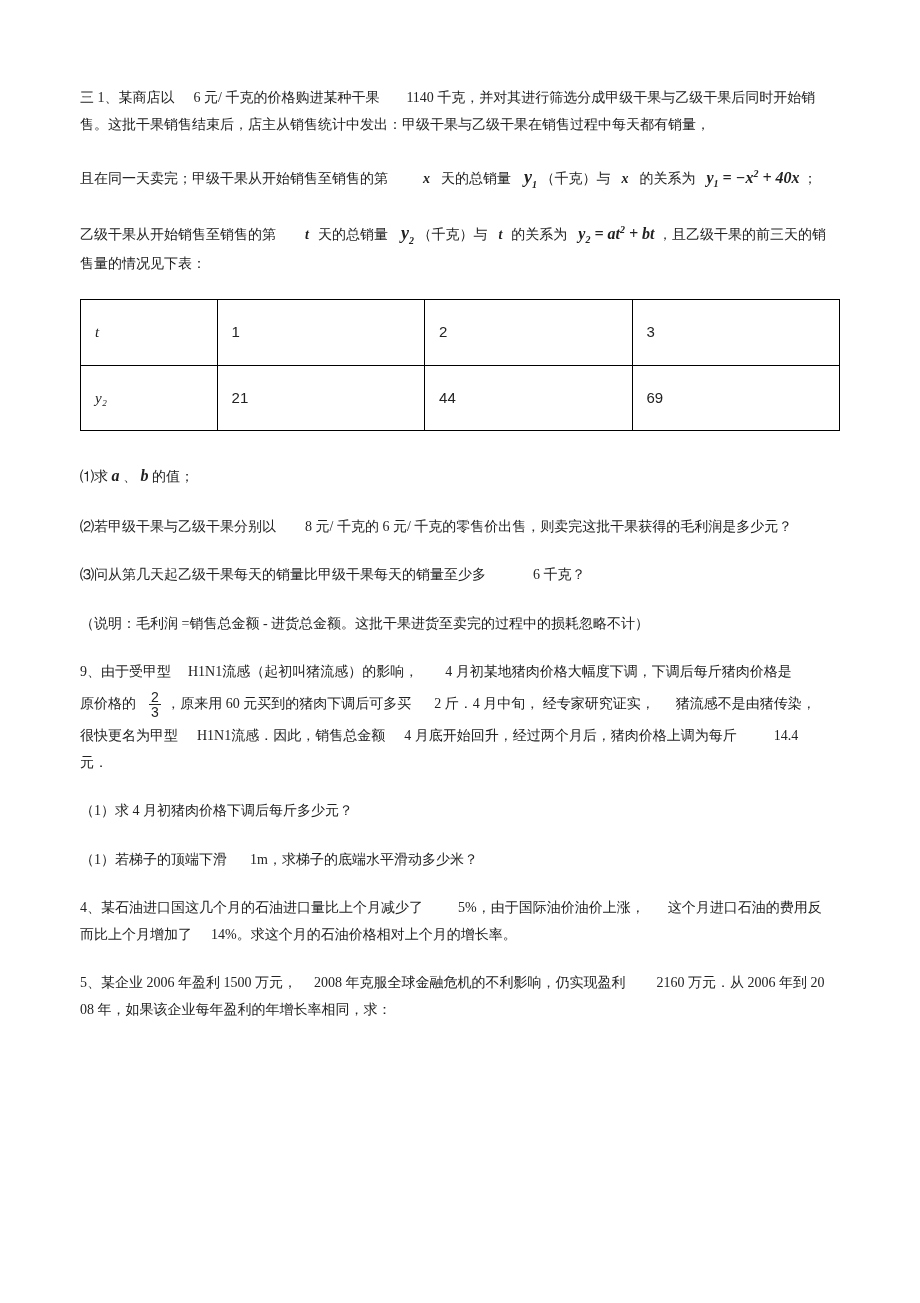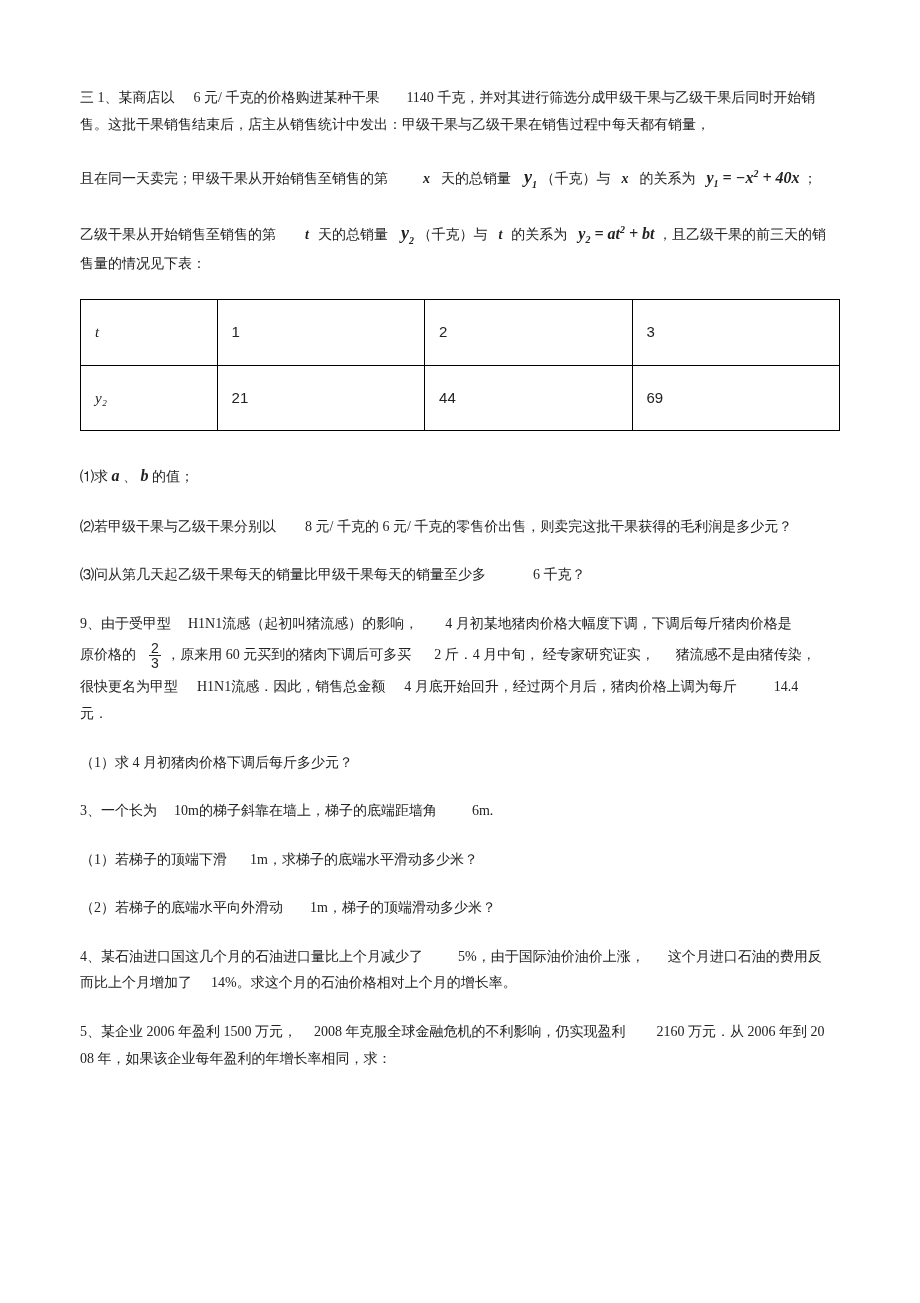--- a/index.html
+++ b/index.html
@@ -151,20 +151,21 @@
     <span class="gap" style="width:22px"></span>
     <span>8 元/ 千克的  6 元/ 千克的零售价出售，则卖完这批干果获得的毛利润是多少元？</span>
   </p>
 
   <p class="para">
     <span>⑶问从第几天起乙级干果每天的销量比甲级干果每天的销量至少多</span>
     <span class="gap" style="width:40px"></span>
     <span>6 千克？</span>
   </p>
 
+  <p class="para">（说明：毛利润  =销售总金额  - 进货总金额。这批干果进货至卖完的过程中的损耗忽略不计）</p>
 
   <p class="para" style="margin-bottom:4px">
     <span>9、由于受甲型</span>
     <span class="gap" style="width:10px"></span>
     <span>H1N1流感（起初叫猪流感）的影响，</span>
     <span class="gap" style="width:20px"></span>
     <span>4 月初某地猪肉价格大幅度下调，下调后每斤猪肉价格是</span>
   </p>
 
   <p class="para" style="margin-bottom:4px">
@@ -186,39 +187,27 @@
     <span class="gap" style="width:12px"></span>
     <span>H1N1流感．因此，销售总金额</span>
     <span class="gap" style="width:12px"></span>
     <span>4 月底开始回升，经过两个月后，猪肉价格上调为每斤</span>
     <span class="gap" style="width:30px"></span>
     <span>14.4  元．</span>
   </p>
 
   <p class="para">（1）求 4 月初猪肉价格下调后每斤多少元？</p>
 
-  <p class="para">
-    <span>3、一个长为</span>
-    <span class="gap" style="width:10px"></span>
-    <span>10m的梯子斜靠在墙上，梯子的底端距墙角</span>
-    <span class="gap" style="width:28px"></span>
-    <span>6m.</span>
-  </p>
 
   <p class="para">
     <span>（1）若梯子的顶端下滑</span>
     <span class="gap" style="width:16px"></span>
     <span>1m，求梯子的底端水平滑动多少米？</span>
   </p>
 
-  <p class="para">
-    <span>（2）若梯子的底端水平向外滑动</span>
-    <span class="gap" style="width:20px"></span>
-    <span>1m，梯子的顶端滑动多少米？</span>
-  </p>
 
 
   <p class="para">
     <span>4、某石油进口国这几个月的石油进口量比上个月减少了</span>
     <span class="gap" style="width:28px"></span>
     <span>5%，由于国际油价油价上涨，</span>
     <span class="gap" style="width:16px"></span>
     <span>这个月进口石油的费用反而比上个月增加了</span>
     <span class="gap" style="width:12px"></span>
     <span>14%。求这个月的石油价格相对上个月的增长率。</span>

